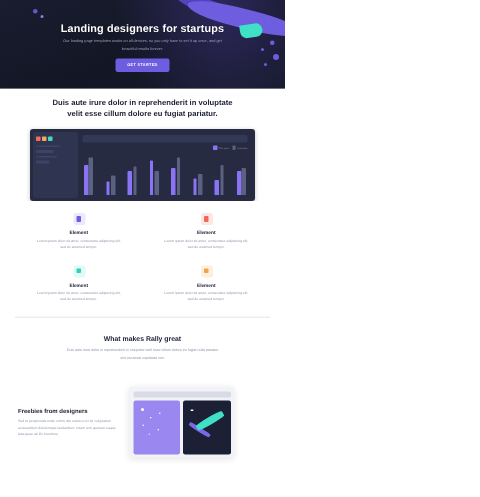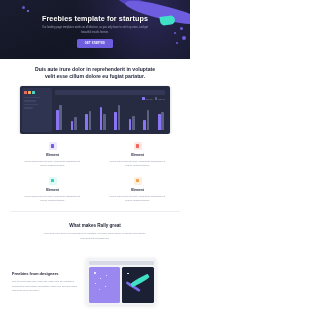--- a/index.html
+++ b/index.html
@@ -120,21 +120,21 @@
     <div class="swoosh"></div>
     <div class="teal"></div>
     <div class="dot d1"></div>
     <div class="dot d2"></div>
     <div class="dot d3"></div>
     <div class="dot d4"></div>
     <div class="dot d5"></div>
     <div class="dot d6"></div>
 
     <div class="hero-inner">
-      <h1 class="hero-title">Freebies template for startups</h1>
+      <h1 class="hero-title">Landing designers for startups</h1>
       <p class="hero-sub">Our landing page templates works on all devices, so you only have to set it up once, and get beautiful results forever.</p>
       <button class="hero-btn">GET STARTED</button>
     </div>
   </section>
 
   <section class="sec2">
     <h2 class="sec2-title">Duis aute irure dolor in reprehenderit in voluptate velit esse cillum dolore eu fugiat pariatur.</h2>
 
     <div class="dash">
       <div class="dash-side">

